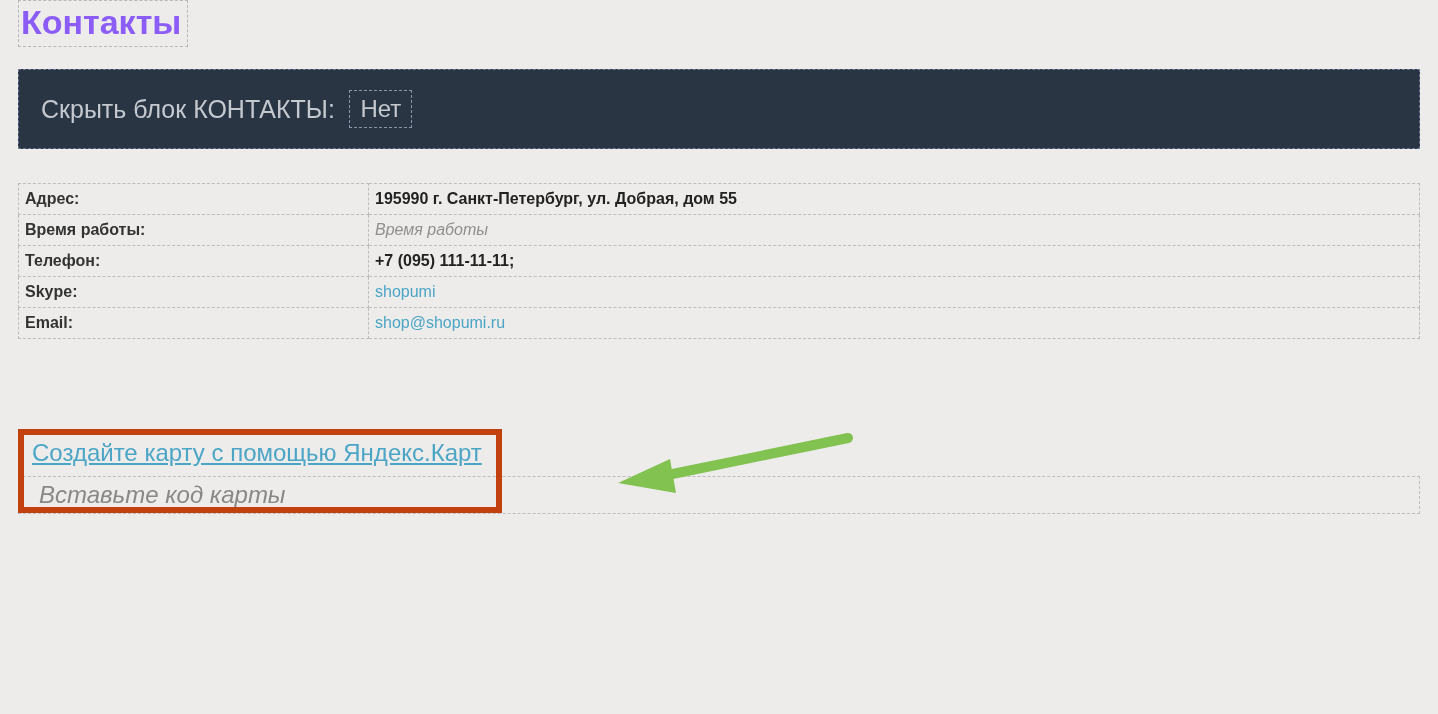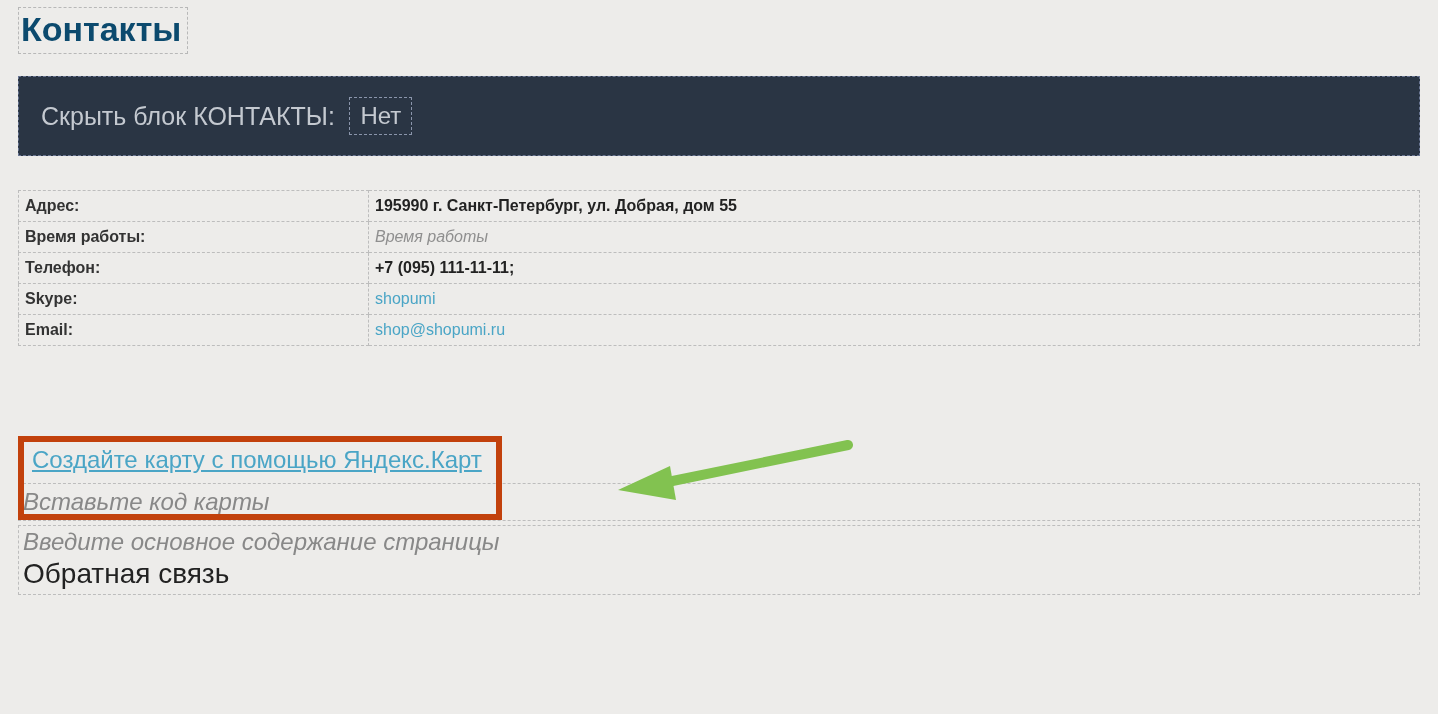--- a/index.html
+++ b/index.html
@@ -9,23 +9,23 @@
     padding: 0 18px;
     width: 1438px;
   }
   .editable-box {
     border: 1px dashed #b8b8b8;
   }
   .page-title {
     display: inline-block;
     font-size: 34px;
     font-weight: bold;
-    color: #0c4a6e;
+    color: #8b5cf6;
     padding: 2px 6px 4px 2px;
-    margin-top: 7px;
+    margin-top: 0;
   }
   .dark-bar {
     background: #2a3544;
     border: 1px dashed #6a7693;
     margin-top: 22px;
     padding: 20px 22px;
     margin-bottom: 34px;
   }
   .dark-bar-label {
     color: #c4c9d0;
@@ -89,21 +89,21 @@
     left: 580px;
     top: -6px;
     width: 260px;
     height: 90px;
   }
   .map-code-field {
     border: 1px dashed #bdbdbd;
     font-size: 24px;
     font-style: italic;
     color: #888;
-    padding: 4px 4px;
+    padding: 4px 20px;
     width: 1402px;
     margin-top: -37px;
     position: relative;
     z-index: -1;
   }
   .content-field {
     border: 1px dashed #bdbdbd;
     padding: 2px 4px 4px 4px;
     width: 1402px;
     margin-top: 4px;
@@ -160,20 +160,16 @@
 <div class="map-area">
   <svg class="arrow-svg" viewBox="0 0 260 90">
     <line x1="250" y1="15" x2="55" y2="55" stroke="#82c250" stroke-width="10" stroke-linecap="round"></line>
     <polygon points="20,60 72,36 78,70" fill="#82c250"></polygon>
   </svg>
   <div class="highlight-frame">
     <a href="#" class="map-link">Создайте карту с помощью Яндекс.Карт</a>
   </div>
   <div class="map-code-field">Вставьте код карты</div>
 
-  <div class="content-field">
-    <div class="content-placeholder">Введите основное содержание страницы</div>
-    <div class="feedback-heading">Обратная связь</div>
-  </div>
 </div>
 
 
 
 
 </body></html>

